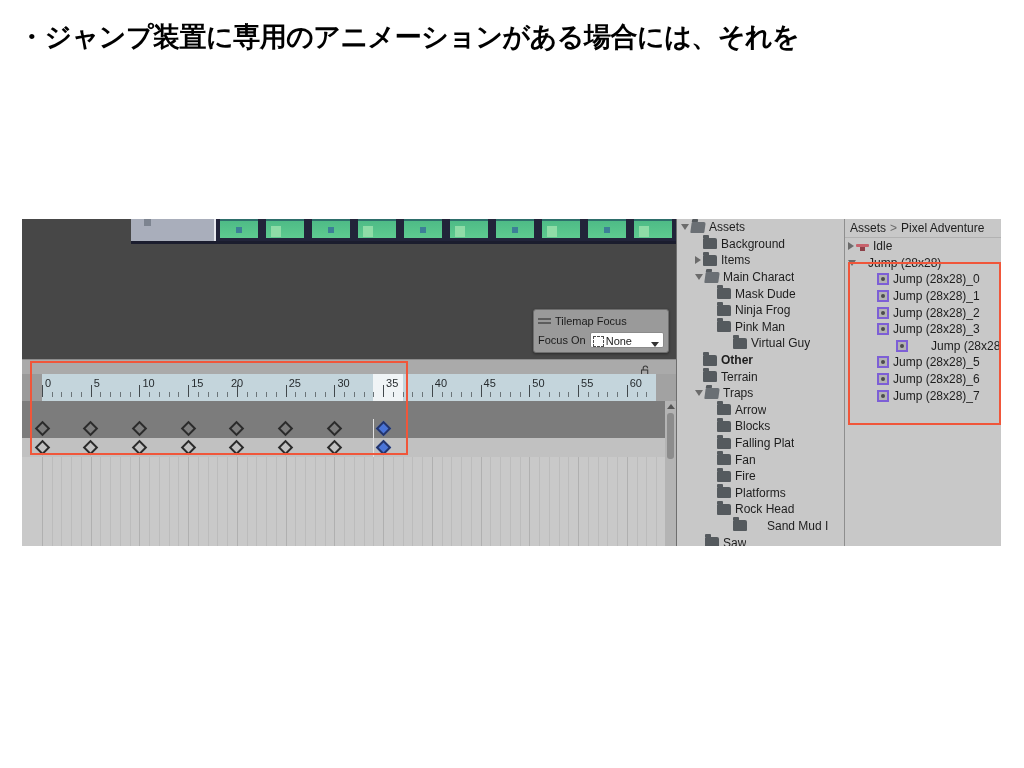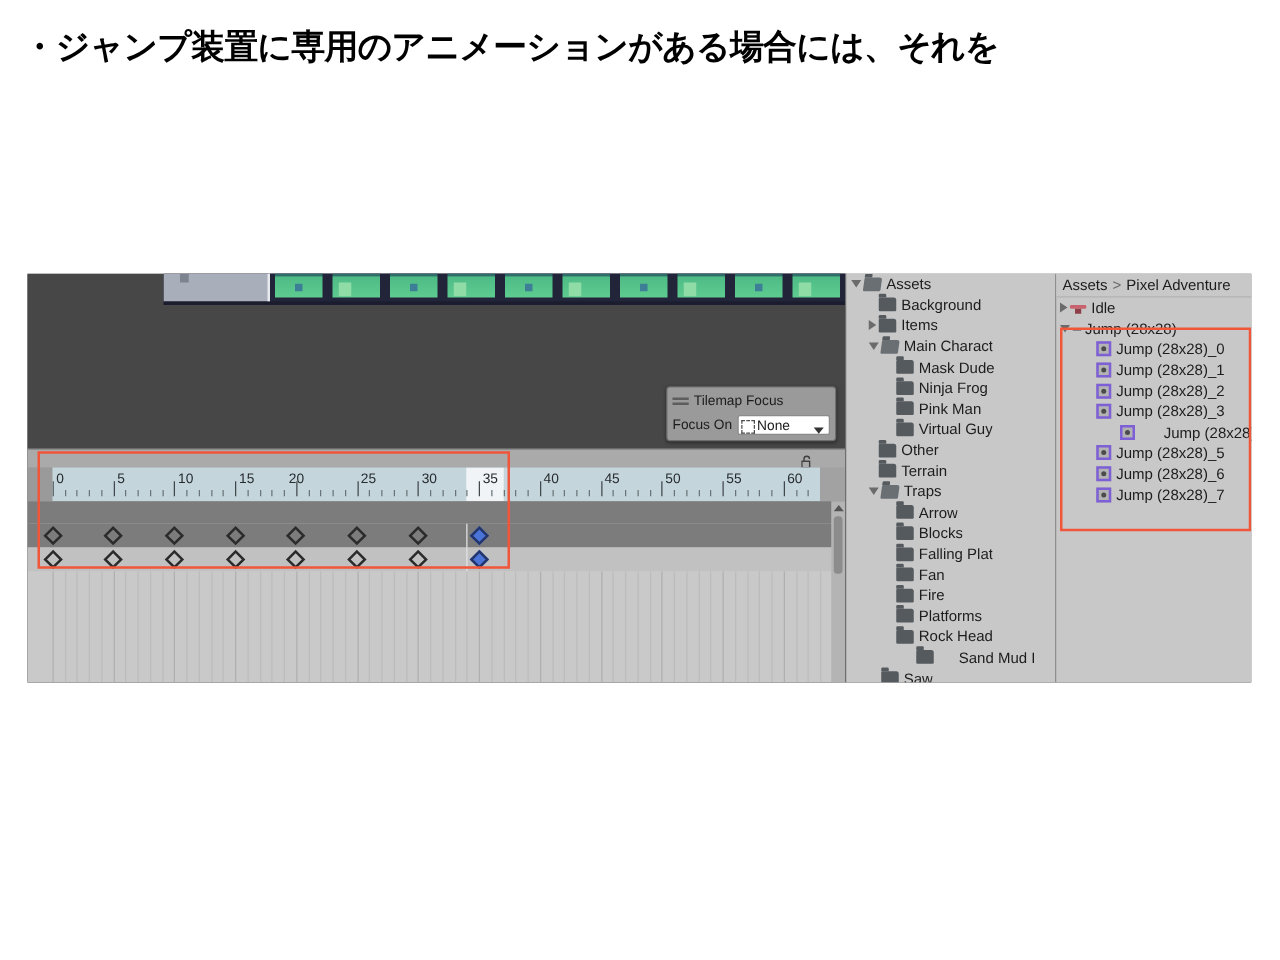--- a/index.html
+++ b/index.html
@@ -832,26 +832,26 @@
       <div class="tree-row" style="padding-left: 32px;">
         <span class="tw none"></span>
         <span class="folder-icon"></span>
         <span class="tree-label">Ninja Frog</span>
       </div>
       <div class="tree-row" style="padding-left: 32px;">
         <span class="tw none"></span>
         <span class="folder-icon"></span>
         <span class="tree-label">Pink Man</span>
       </div>
-      <div class="tree-row" style="padding-left: 32px;">
+      <div class="tree-row" style="padding-left: 48px;">
         <span class="tw none"></span>
         <span class="folder-icon"></span>
         <span class="tree-label">Virtual Guy</span>
       </div>
-      <div class="tree-row" style="padding-left: 18px;">
+      <div class="tree-row" style="padding-left: 18px; font-weight: bold;">
         <span class="tw none"></span>
         <span class="folder-icon"></span>
         <span class="tree-label">Other</span>
       </div>
       <div class="tree-row" style="padding-left: 18px;">
         <span class="tw none"></span>
         <span class="folder-icon"></span>
         <span class="tree-label">Terrain</span>
       </div>
       <div class="tree-row" style="padding-left: 18px;">

